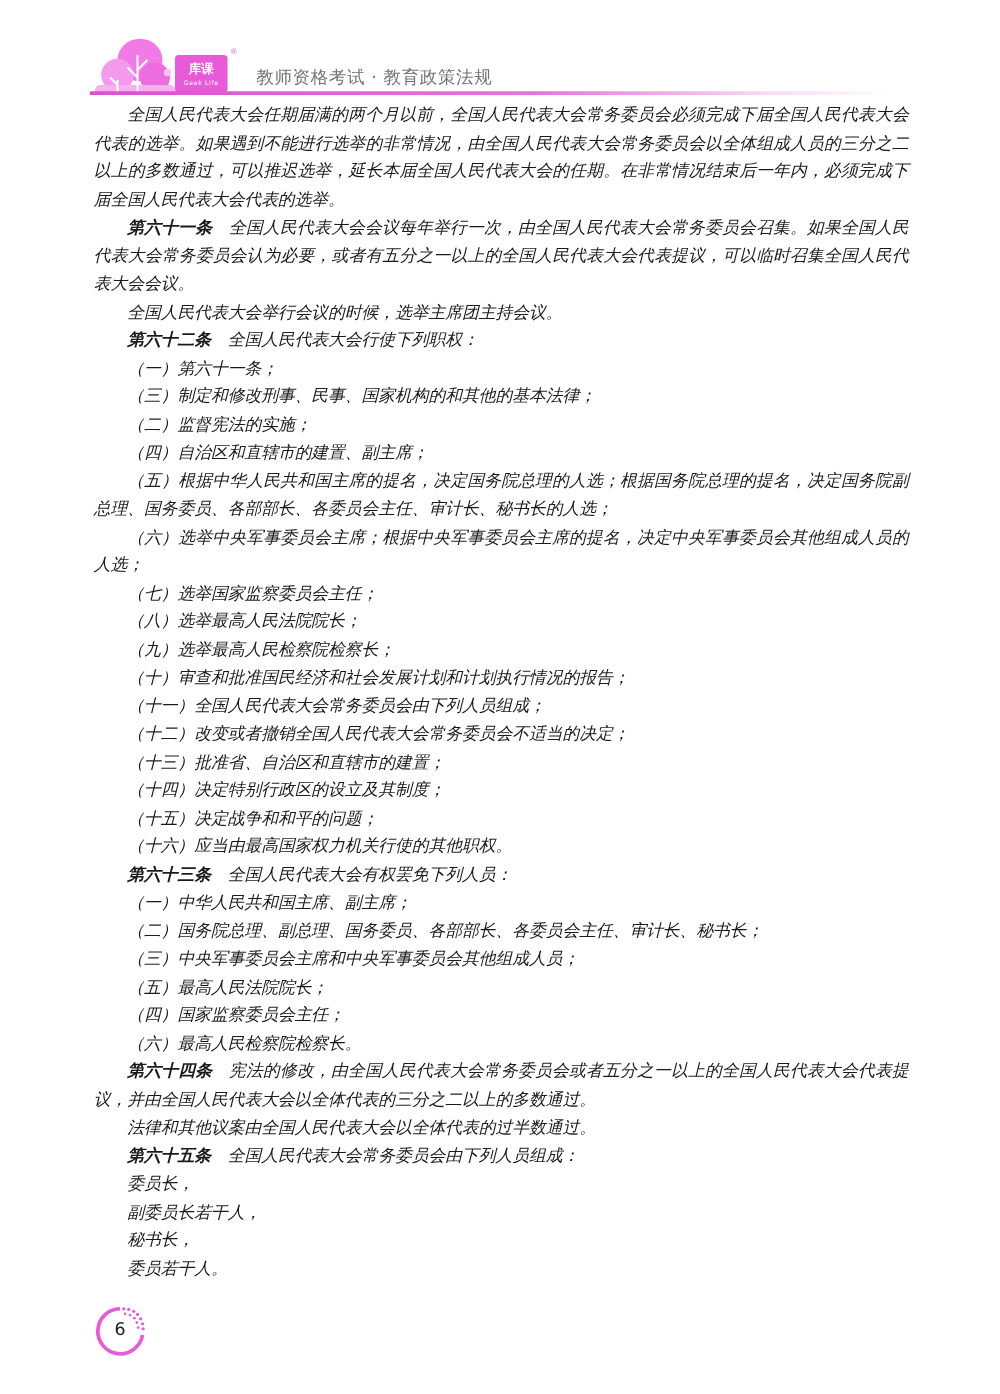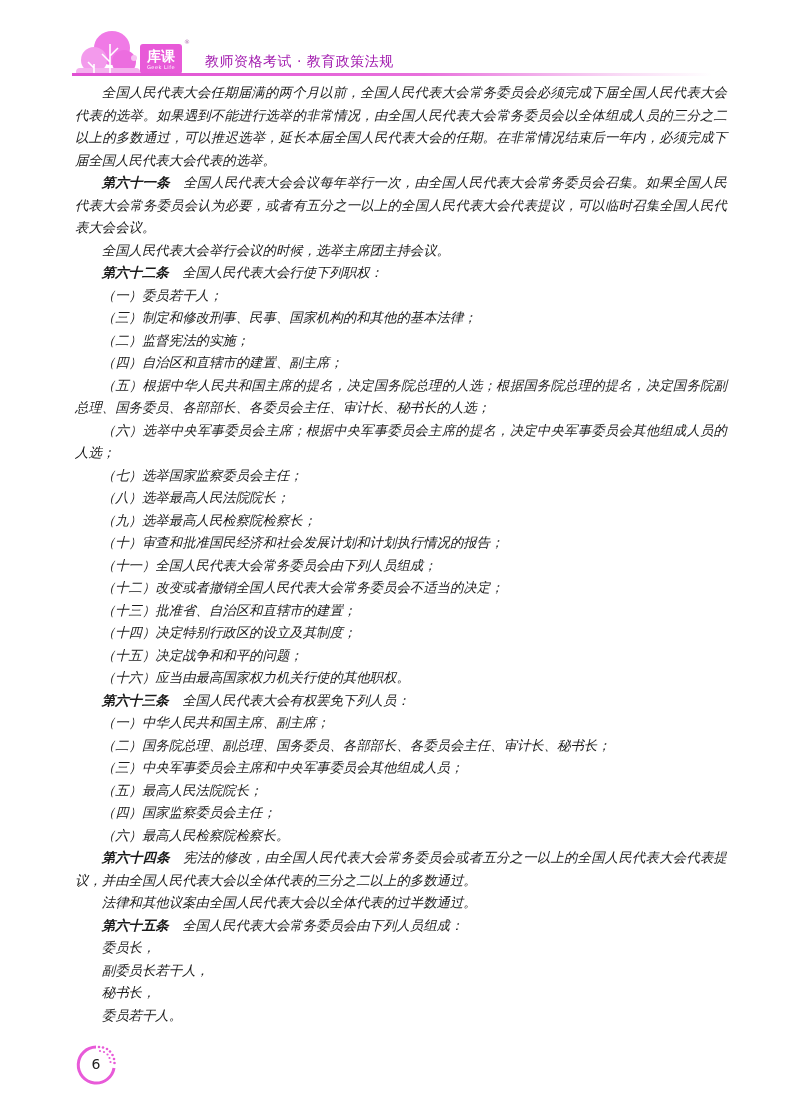--- a/index.html
+++ b/index.html
@@ -8,27 +8,27 @@
     font-family: "DejaVu Serif", "Liberation Serif", serif;
     color: #1a1a1a;
   }
   .header { position: absolute; left: 0; top: 0; width: 800px; height: 80px; }
   .logo-tree { position: absolute; left: 72px; top: 30px; width: 72px; height: 48px; }
   .logo-badge {
     position: absolute; left: 140px; top: 44px; width: 42px; height: 30px;
     background: #e85ad8; border-radius: 3px; color: #fff;
     display: flex; flex-direction: column; align-items: center; justify-content: center;
   }
-  .logo-badge .brand { font-family: "DejaVu Sans", sans-serif; font-weight: bold; font-size: 14px; line-height: 16px; letter-spacing: 0px; }
+  .logo-badge .brand { font-family: "DejaVu Sans", sans-serif; font-weight: bold; font-size: 10px; line-height: 16px; letter-spacing: 0px; }
   .logo-badge .sub { font-family: "DejaVu Sans", sans-serif; font-size: 5px; line-height: 6px; letter-spacing: 0.5px; }
   .logo-tm { position: absolute; left: 184px; top: 38px; font-size: 6px; color: #b070b0; font-family: "DejaVu Sans", sans-serif; }
   .header-title {
     position: absolute; left: 205px; top: 53px;
     font-family: "DejaVu Sans", "Liberation Sans", sans-serif;
-    font-size: 14px; color: #a21caf; letter-spacing: 0.5px;
+    font-size: 14px; color: #737373; letter-spacing: 0.5px;
   }
   .header-line {
     position: absolute; left: 72px; top: 73px; width: 640px; height: 3px;
     background: linear-gradient(to right, #e04fd2 0%, #e870dc 55%, rgba(240,160,230,0.4) 85%, rgba(255,255,255,0) 100%);
   }
   .content {
     position: absolute; left: 75px; top: 82px; width: 652px;
     font-size: 13.4px; line-height: 22.5px; font-style: italic;
   }
   .p { margin: 0; text-align: justify; text-justify: inter-ideograph; }
@@ -60,21 +60,21 @@
   <span class="logo-tm">®</span>
   <div class="header-title">教师资格考试 · 教育政策法规</div>
   <div class="header-line"></div>
 </div>
 
 <div class="content" id="doc-body">
     <p class="p indent"><span>全国人民代表大会任期届满的两个月以前，全国人民代表大会常务委员会必须完成下届全国人民代表大会代表的选举。如果遇到不能进行选举的非常情况，由全国人民代表大会常务委员会以全体组成人员的三分之二以上的多数通过，可以推迟选举，延长本届全国人民代表大会的任期。在非常情况结束后一年内，必须完成下届全国人民代表大会代表的选举。</span></p>
     <p class="p indent"><span class="art">第六十一条</span><span>全国人民代表大会会议每年举行一次，由全国人民代表大会常务委员会召集。如果全国人民代表大会常务委员会认为必要，或者有五分之一以上的全国人民代表大会代表提议，可以临时召集全国人民代表大会会议。</span></p>
     <p class="p indent"><span>全国人民代表大会举行会议的时候，选举主席团主持会议。</span></p>
     <p class="p indent"><span class="art">第六十二条</span><span>全国人民代表大会行使下列职权：</span></p>
-    <p class="p indent"><span>（一）委员若干人；</span></p>
+    <p class="p indent"><span>（一）第六十一条；</span></p>
     <p class="p indent"><span>（三）制定和修改刑事、民事、国家机构的和其他的基本法律；</span></p>
     <p class="p indent"><span>（二）监督宪法的实施；</span></p>
     <p class="p indent"><span>（四）自治区和直辖市的建置、副主席；</span></p>
     <p class="p indent"><span>（五）根据中华人民共和国主席的提名，决定国务院总理的人选；根据国务院总理的提名，决定国务院副总理、国务委员、各部部长、各委员会主任、审计长、秘书长的人选；</span></p>
     <p class="p indent"><span>（六）选举中央军事委员会主席；根据中央军事委员会主席的提名，决定中央军事委员会其他组成人员的人选；</span></p>
     <p class="p indent"><span>（七）选举国家监察委员会主任；</span></p>
     <p class="p indent"><span>（八）选举最高人民法院院长；</span></p>
     <p class="p indent"><span>（九）选举最高人民检察院检察长；</span></p>
     <p class="p indent"><span>（十）审查和批准国民经济和社会发展计划和计划执行情况的报告；</span></p>
     <p class="p indent"><span>（十一）全国人民代表大会常务委员会由下列人员组成；</span></p>

